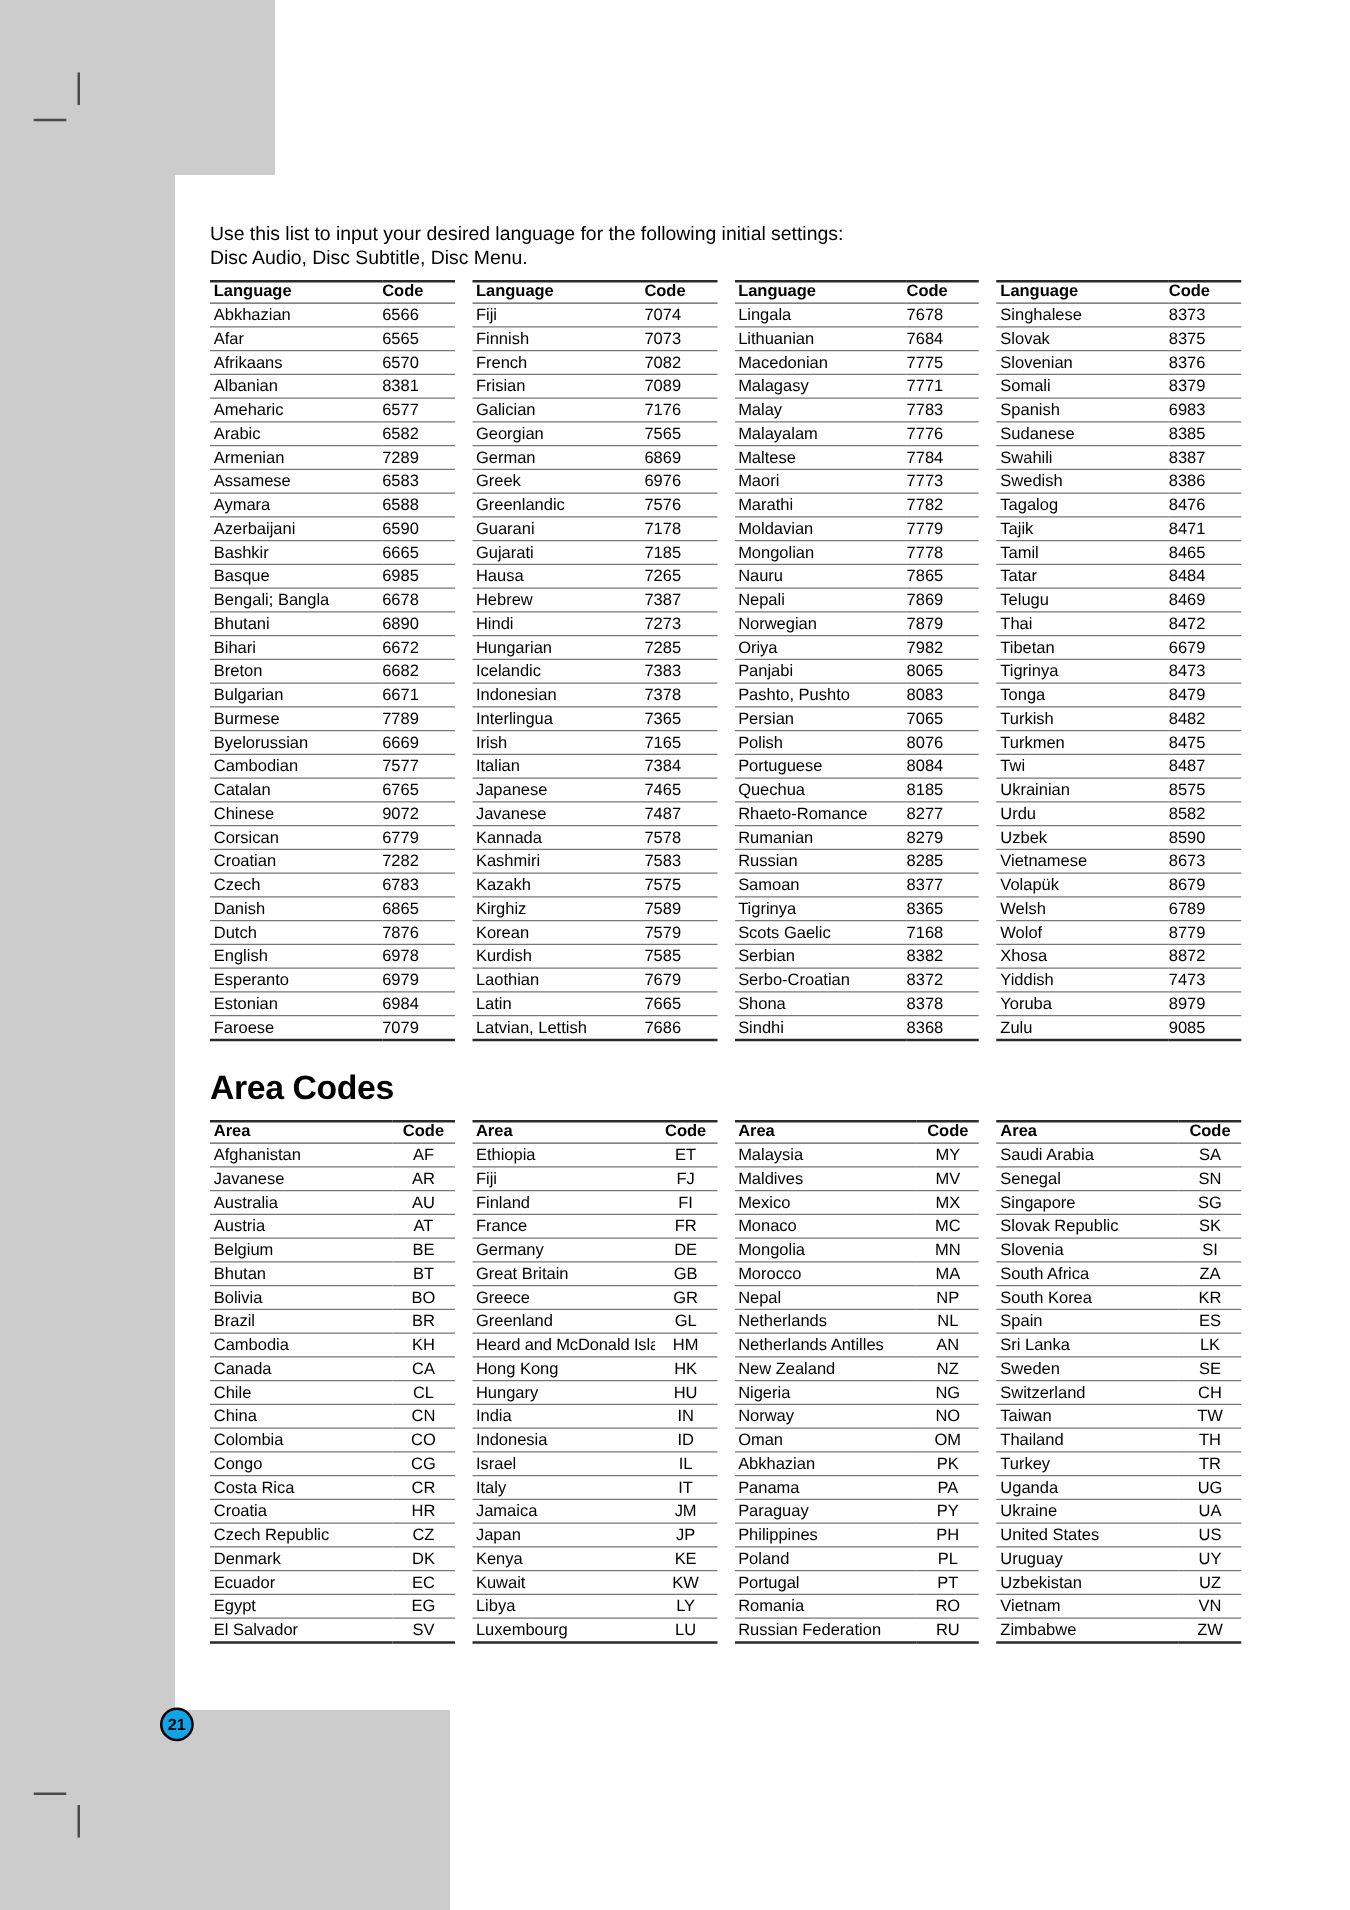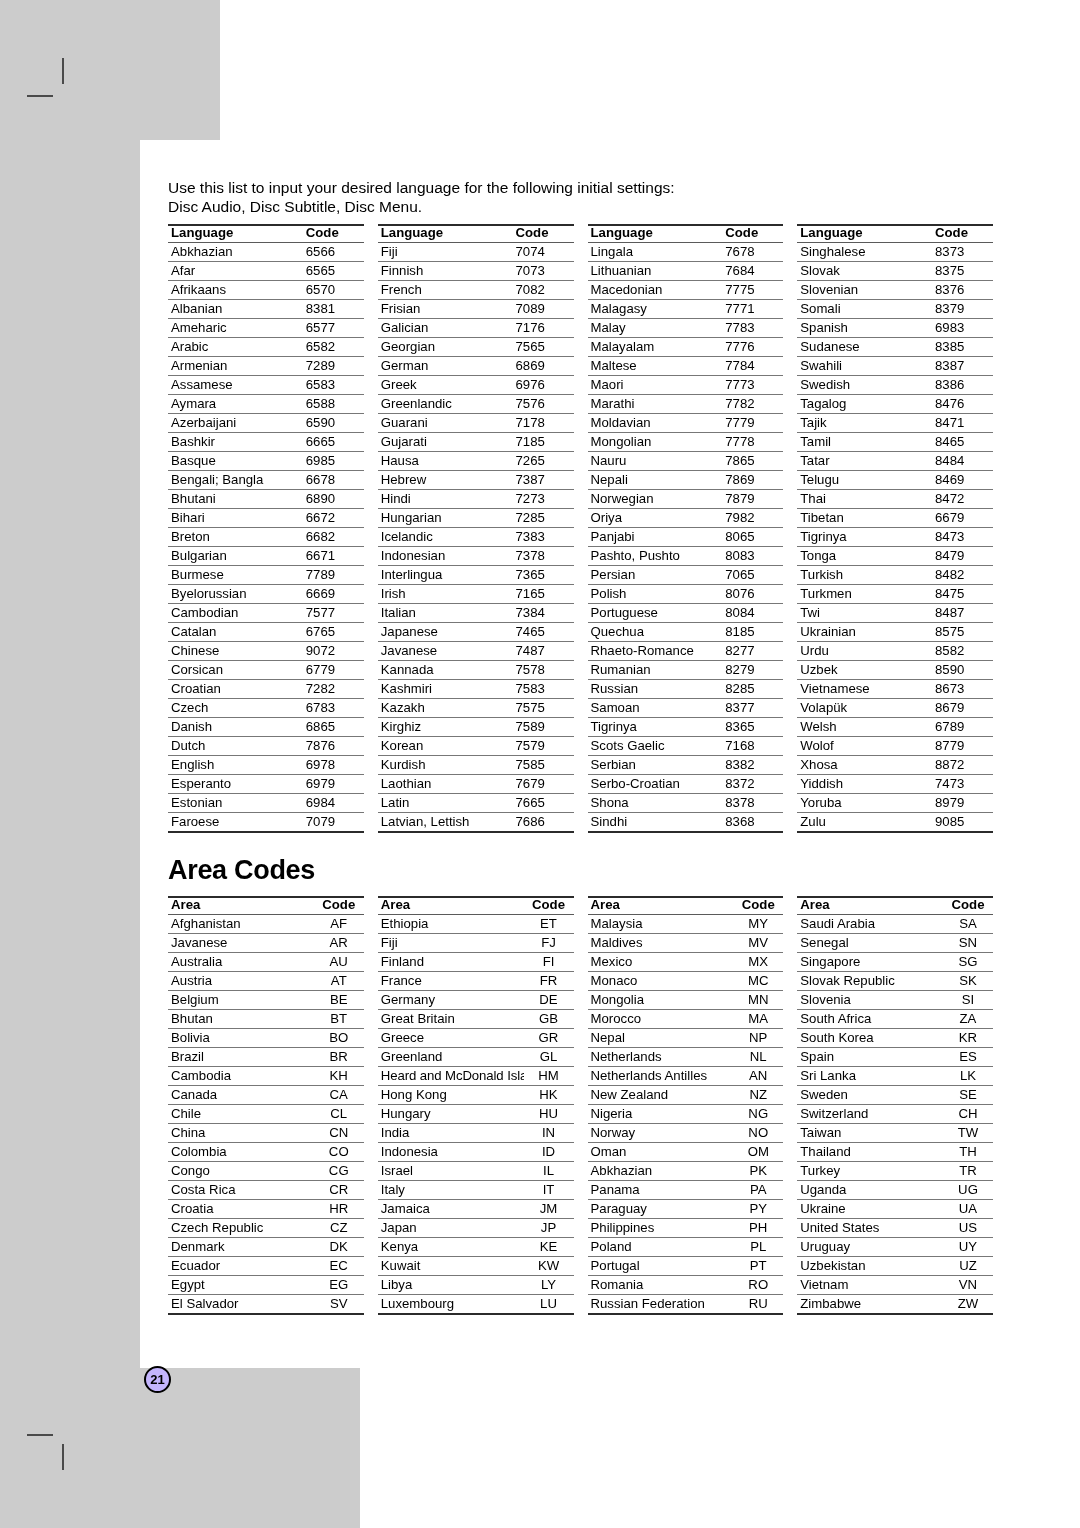--- a/index.html
+++ b/index.html
@@ -104,25 +104,25 @@
   table.codes.area-table td.code-col {
     width: 50px;
     text-align: center;
     padding-left: 0;
   }
   td.tiny { font-size: 9.6px; letter-spacing: -0.1px; }
 
   
   .page-badge {
     position:absolute;
-    left: 144px; top: 1366px;
+    left: 128px; top: 1366px;
     width: 27px; height: 27px;
     border-radius: 50%;
     border: 2.5px solid #000;
-    background: #c4b5fd;
+    background: #0ea5e9;
     color: #000;
     font-size: 13px;
     font-weight: bold;
     display:flex; align-items:center; justify-content:center;
   }
 </style>
 </head>
 <body>
 
 <div class="crop crop-h cm-tl-h"></div>

